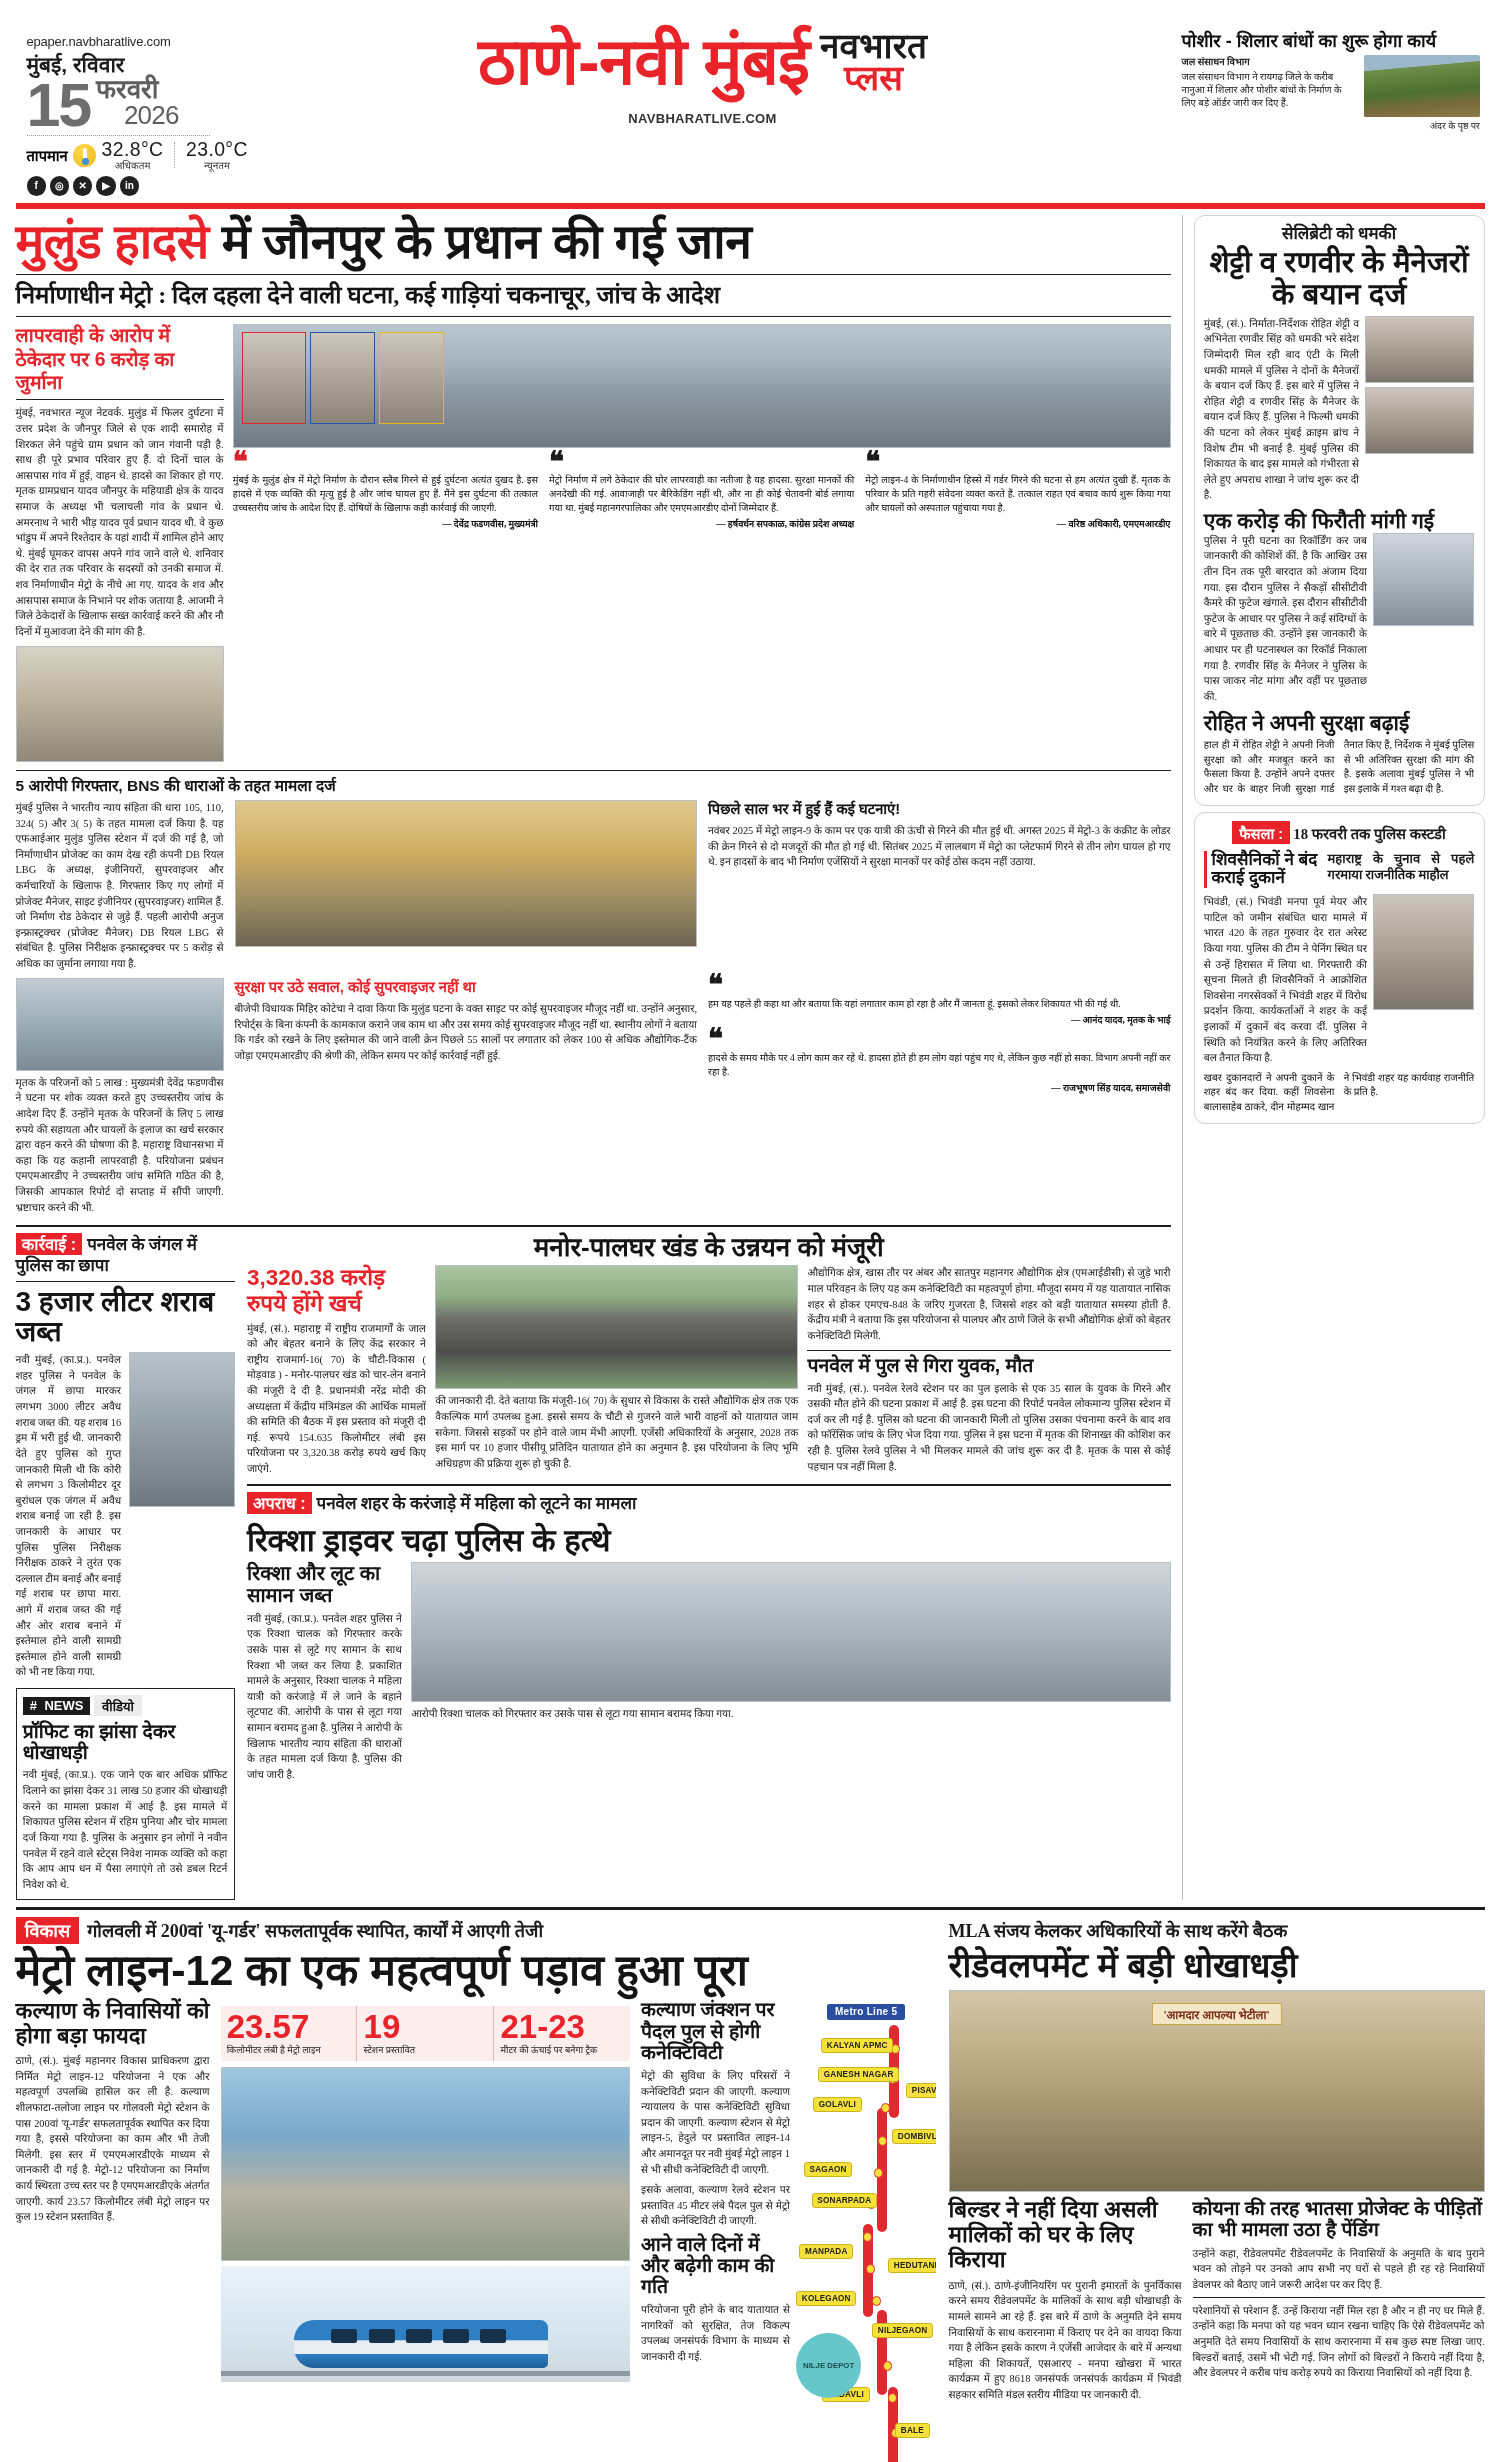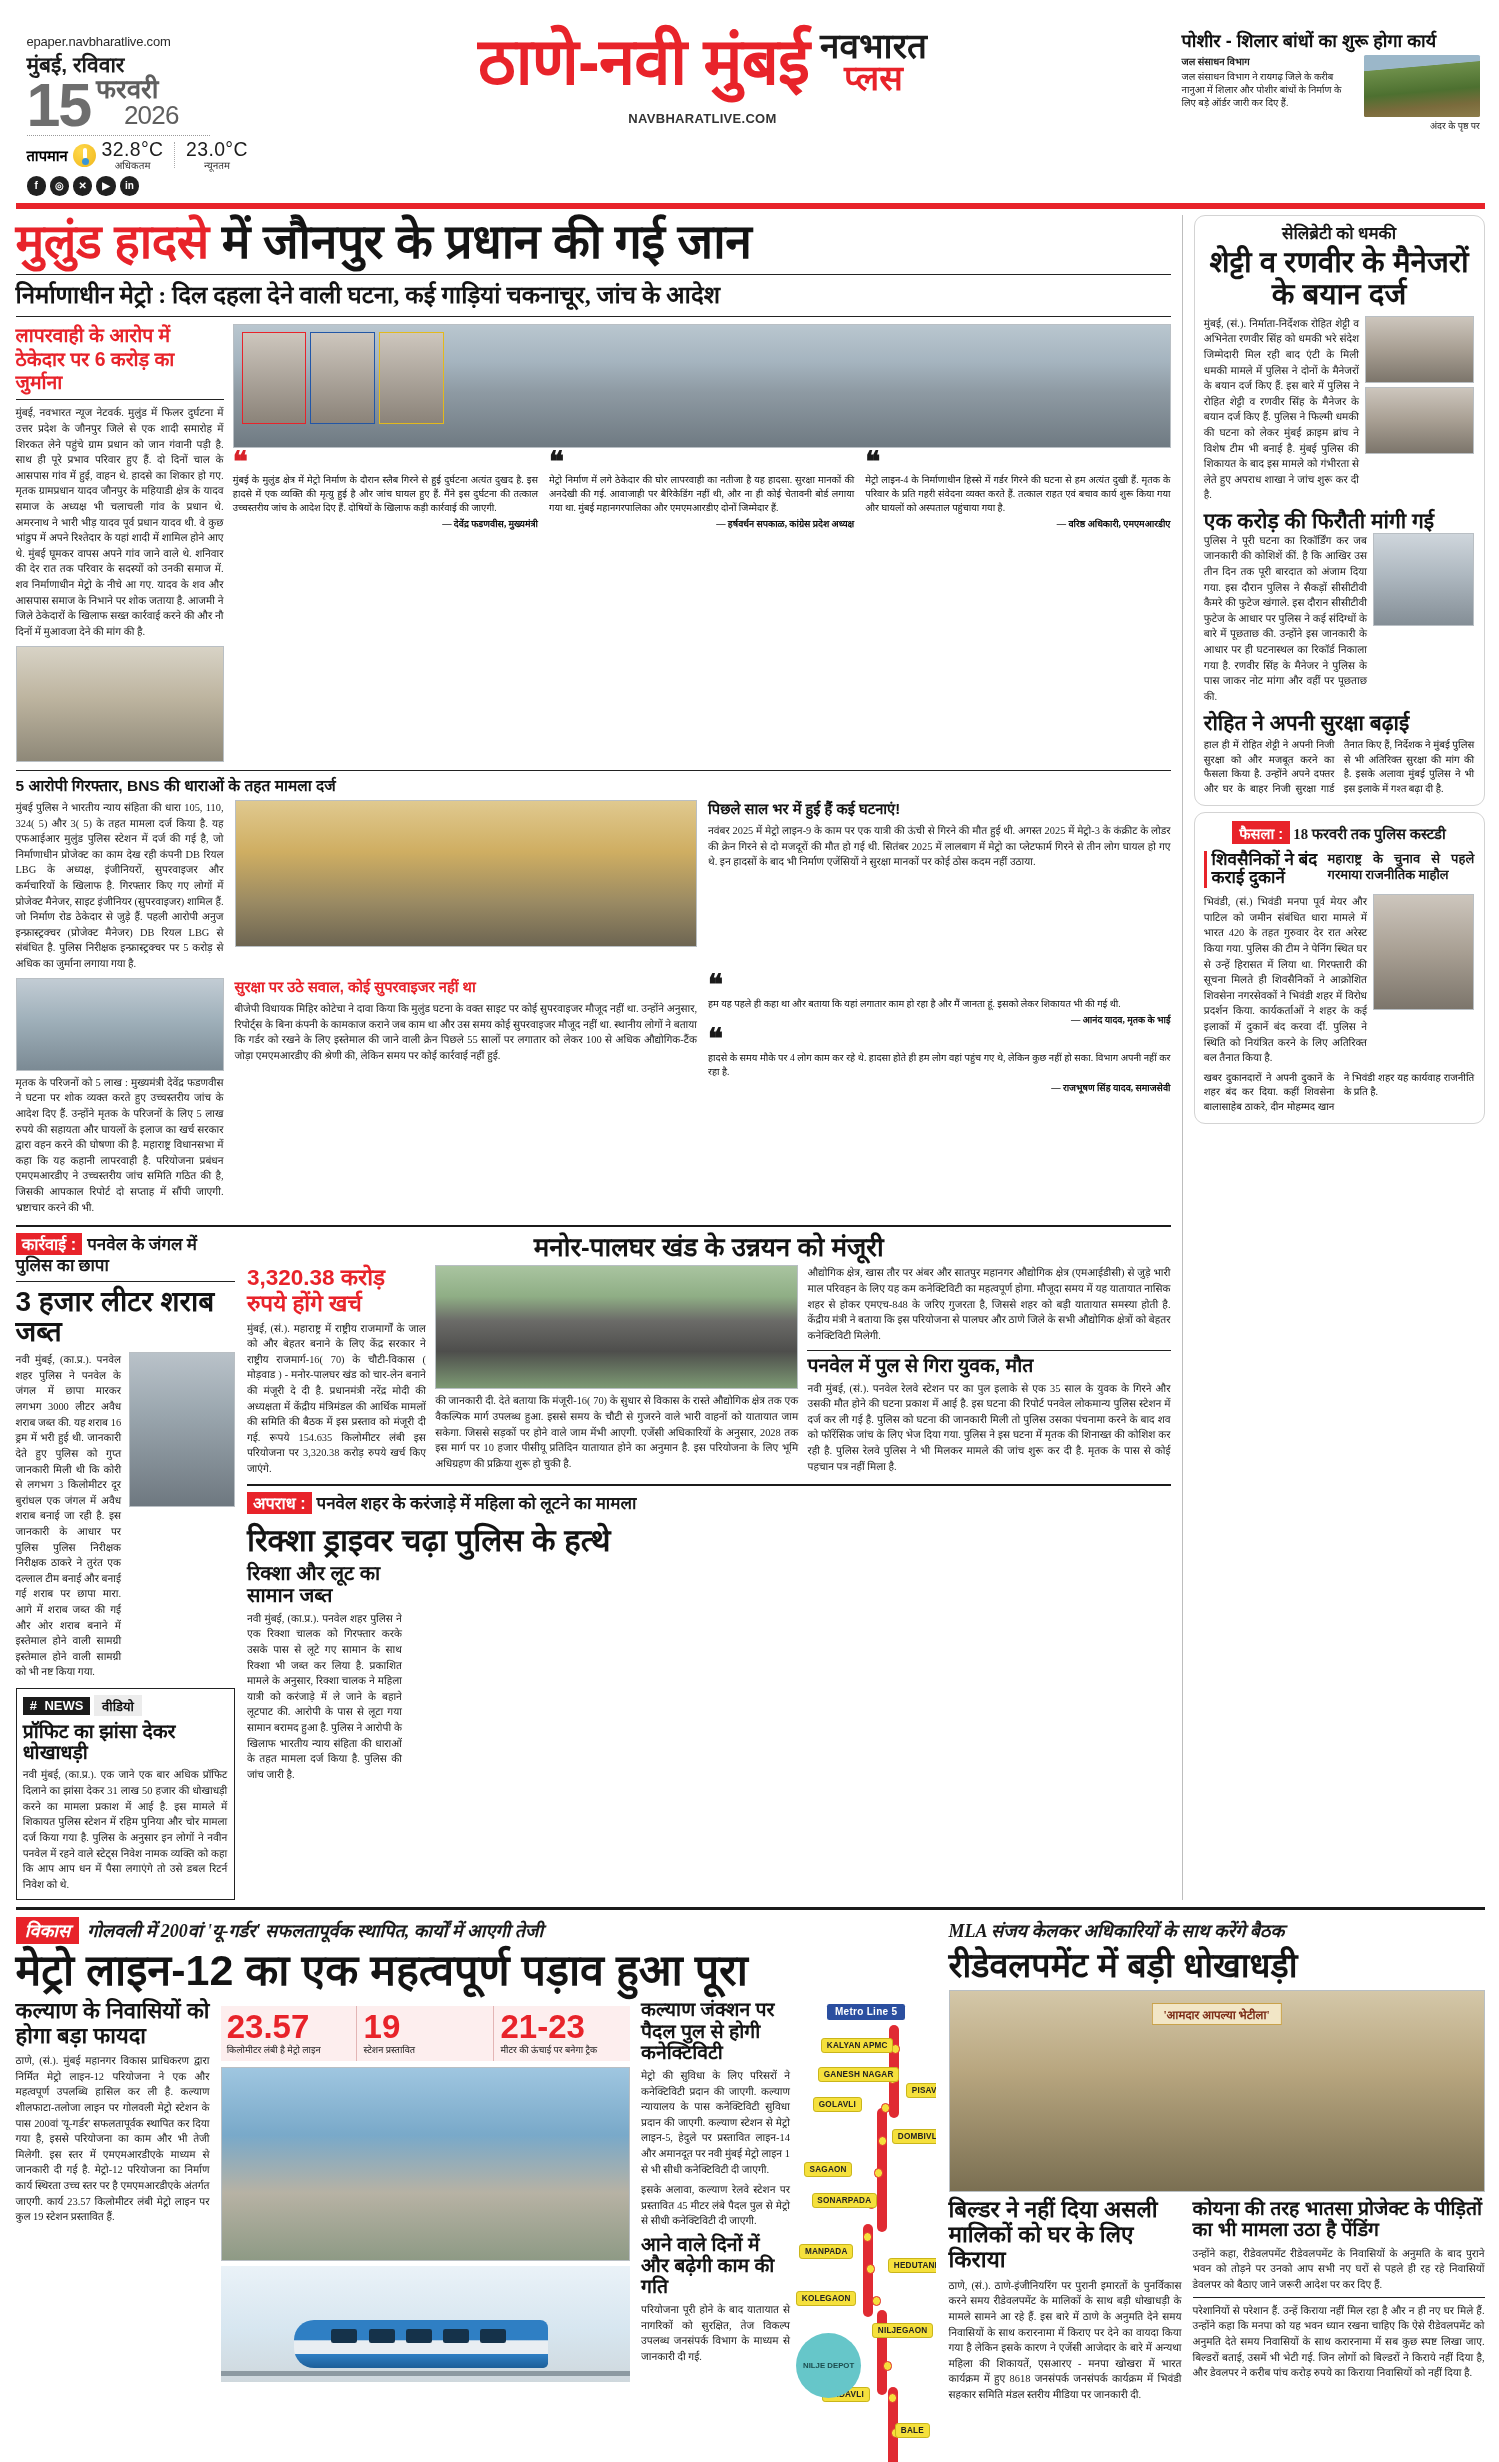--- a/index.html
+++ b/index.html
@@ -554,20 +554,24 @@
           <div style="border-top:2.3px solid #1b1b1b;margin-top:7.8px;padding-top:5.4px;">
             <div class="kicker-line" style="border-bottom:none;">
               <span class="kicker">अपराध :</span><span>पनवेल शहर के करंजाड़े में महिला को लूटने का मामला</span>
             </div>
             <div class="big-head" style="font-size:31px;">रिक्शा ड्राइवर चढ़ा पुलिस के हत्थे</div>
             <div style="display:grid;grid-template-columns:155px 1fr;column-gap:9.3px;margin-top:4.7px;">
               <div>
                 <div class="mid-head" style="font-size:20px;margin-top:0;">रिक्शा और लूट का सामान जब्त</div>
                 <div class="body-text" style="margin-top:4.7px;">नवी मुंबई, (का.प्र.). पनवेल शहर पुलिस ने एक रिक्शा चालक को गिरफ्तार करके उसके पास से लूटे गए सामान के साथ रिक्शा भी जब्त कर लिया है. प्रकाशित मामले के अनुसार, रिक्शा चालक ने महिला यात्री को करंजाड़े में ले जाने के बहाने लूटपाट की. आरोपी के पास से लूटा गया सामान बरामद हुआ है. पुलिस ने आरोपी के खिलाफ भारतीय न्याय संहिता की धाराओं के तहत मामला दर्ज किया है. पुलिस की जांच जारी है.</div>
               </div>
+              <div>
+                <div class="photo ph-men" style="height:140px;"></div>
+                <div class="body-text" style="margin-top:3.9px;">आरोपी रिक्शा चालक को गिरफ्तार कर उसके पास से लूटा गया सामान बरामद किया गया.</div>
+              </div>
             </div>
           </div>
         </div>
       </div>
     </div>
 
     <div class="rail col-sep" style="padding-left:11px;">
 
       <div class="rail-card">
         <div class="rail-kicker">सेलिब्रेटी को धमकी</div>
@@ -603,21 +607,21 @@
           <div class="body-text" style="flex:1;">भिवंडी, (सं.) भिवंडी मनपा पूर्व मेयर और पाटिल को जमीन संबंधित धारा मामले में भारत 420 के तहत गुरुवार देर रात अरेस्ट किया गया. पुलिस की टीम ने पेनिंग स्थित घर से उन्हें हिरासत में लिया था. गिरफ्तारी की सूचना मिलते ही शिवसैनिकों ने आक्रोशित शिवसेना नगरसेवकों ने भिवंडी शहर में विरोध प्रदर्शन किया. कार्यकर्ताओं ने शहर के कई इलाकों में दुकानें बंद करवा दीं. पुलिस ने स्थिति को नियंत्रित करने के लिए अतिरिक्त बल तैनात किया है.</div>
           <div class="photo ph-portrait" style="width:101px;height:116px;flex:none;"></div>
         </div>
         <div class="rail-body two-col" style="margin-top:4.7px;">खबर दुकानदारों ने अपनी दुकानें के शहर बंद कर दिया. कहीं शिवसेना बालासाहेब ठाकरे, दीन मोहम्मद खान ने भिवंडी शहर यह कार्यवाह राजनीति के प्रति है.</div>
       </div>
 
     </div>
   </div>
 
   <div class="feature">
-    <div style="display:grid;grid-template-columns:1fr 536px;column-gap:3px;align-items:center;font-style:italic;">
+    <div style="display:grid;grid-template-columns:1fr 536px;column-gap:3px;align-items:center;">
       <div class="feature-top">
         <span class="feature-tag">विकास</span>
         <span class="feature-sub">गोलवली में 200वां 'यू-गर्डर' सफलतापूर्वक स्थापित, कार्यों में आएगी तेजी</span>
       </div>
       <div class="feature-top" style="justify-content:flex-start;">
         <span class="feature-sub">MLA संजय केलकर अधिकारियों के साथ करेंगे बैठक</span>
       </div>
     </div>
 
     <div style="display:grid;grid-template-columns:1fr 536px;column-gap:12.4px;margin-top:4.7px;">

